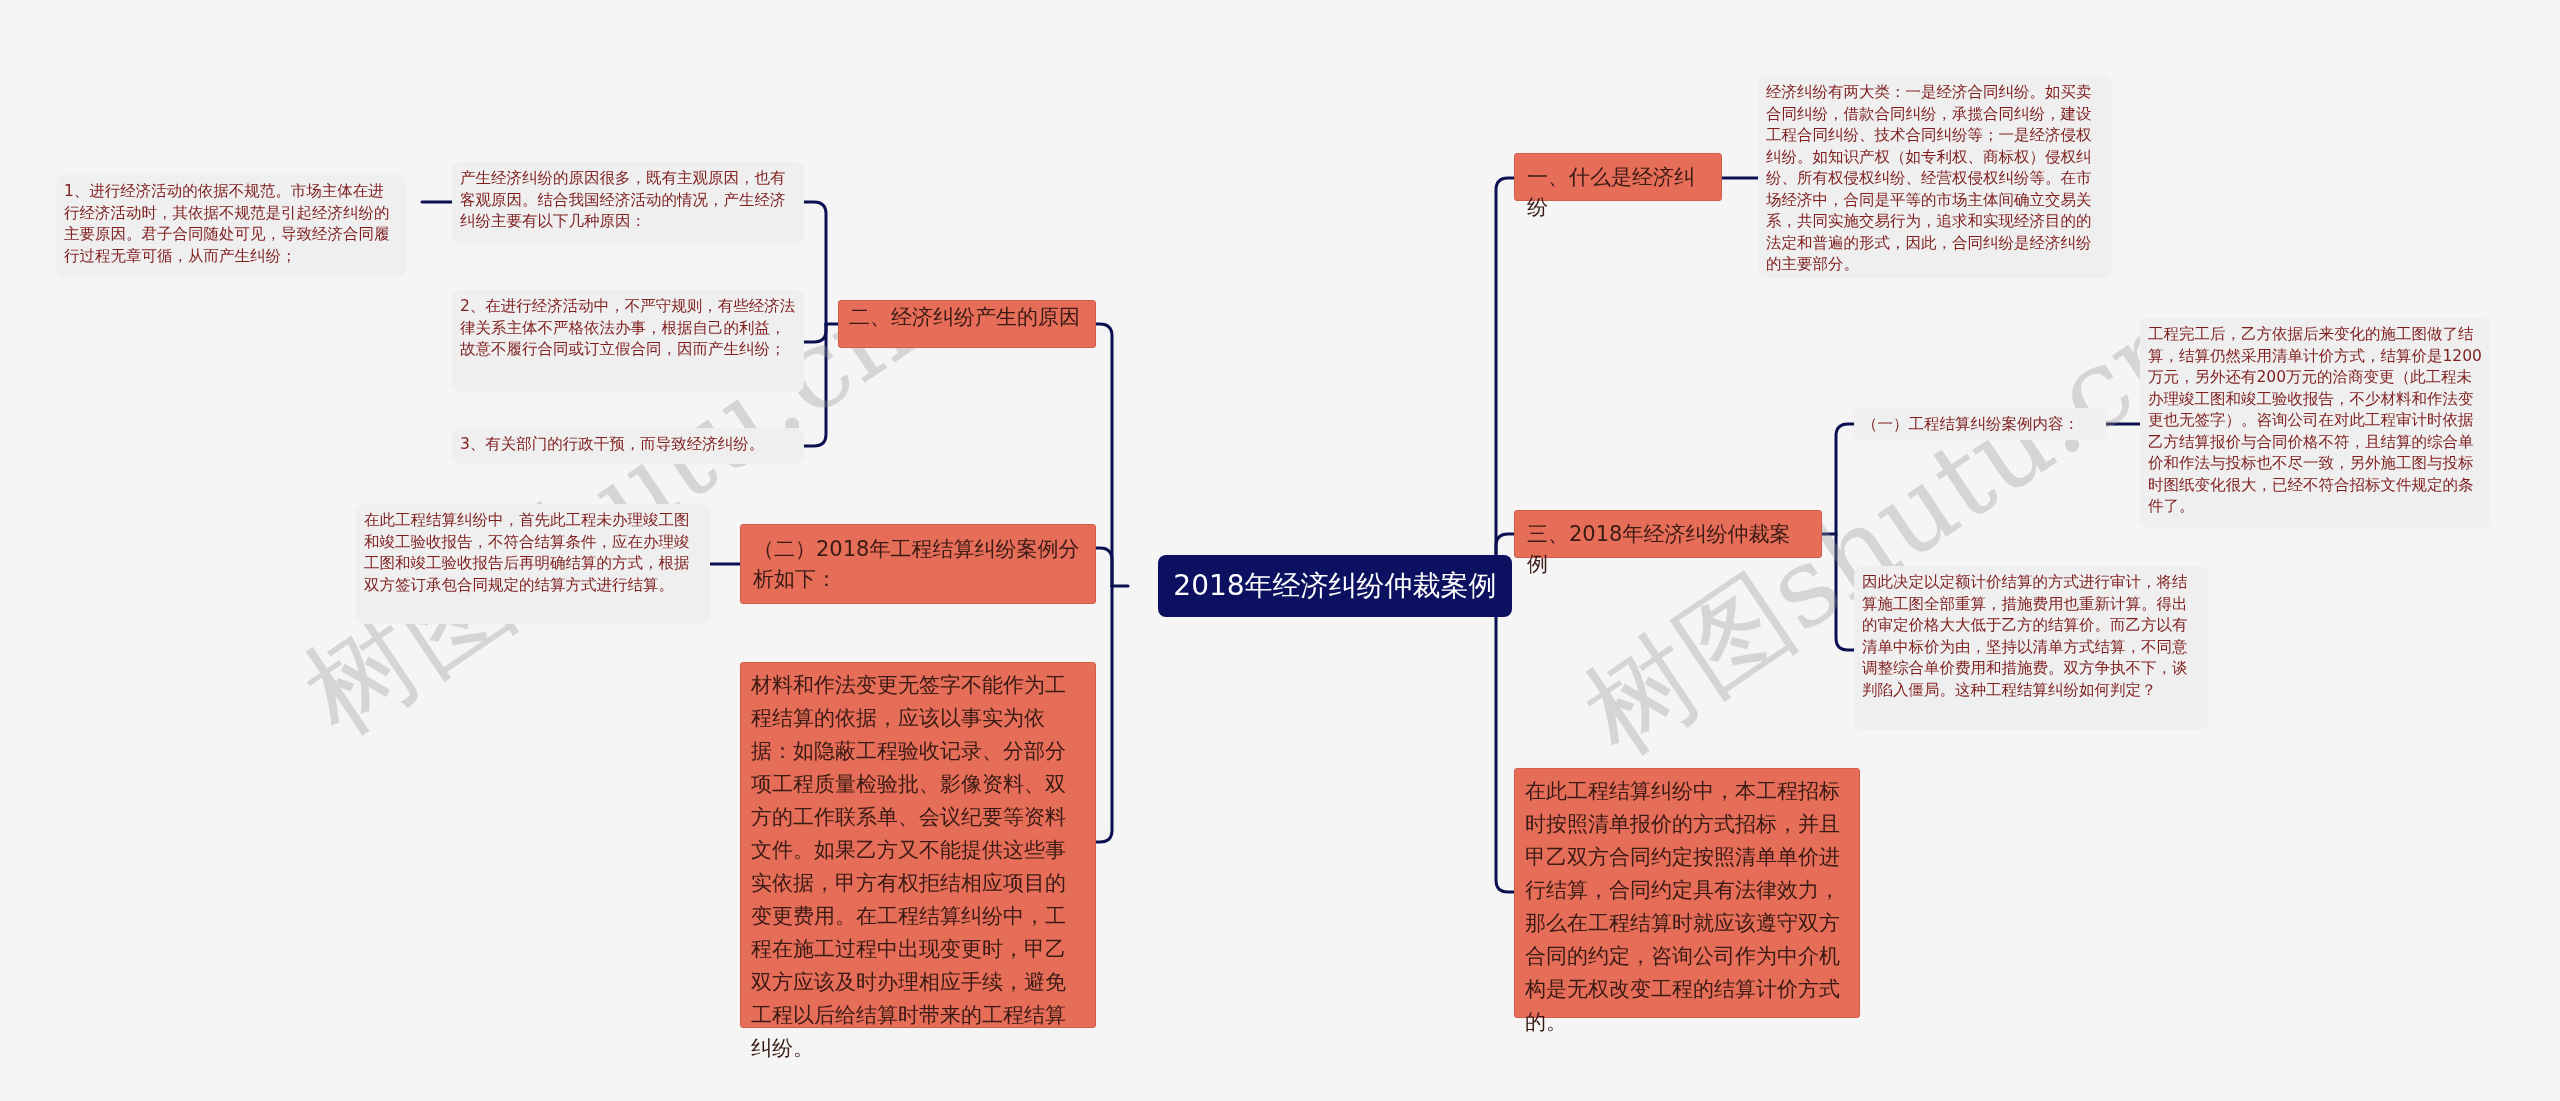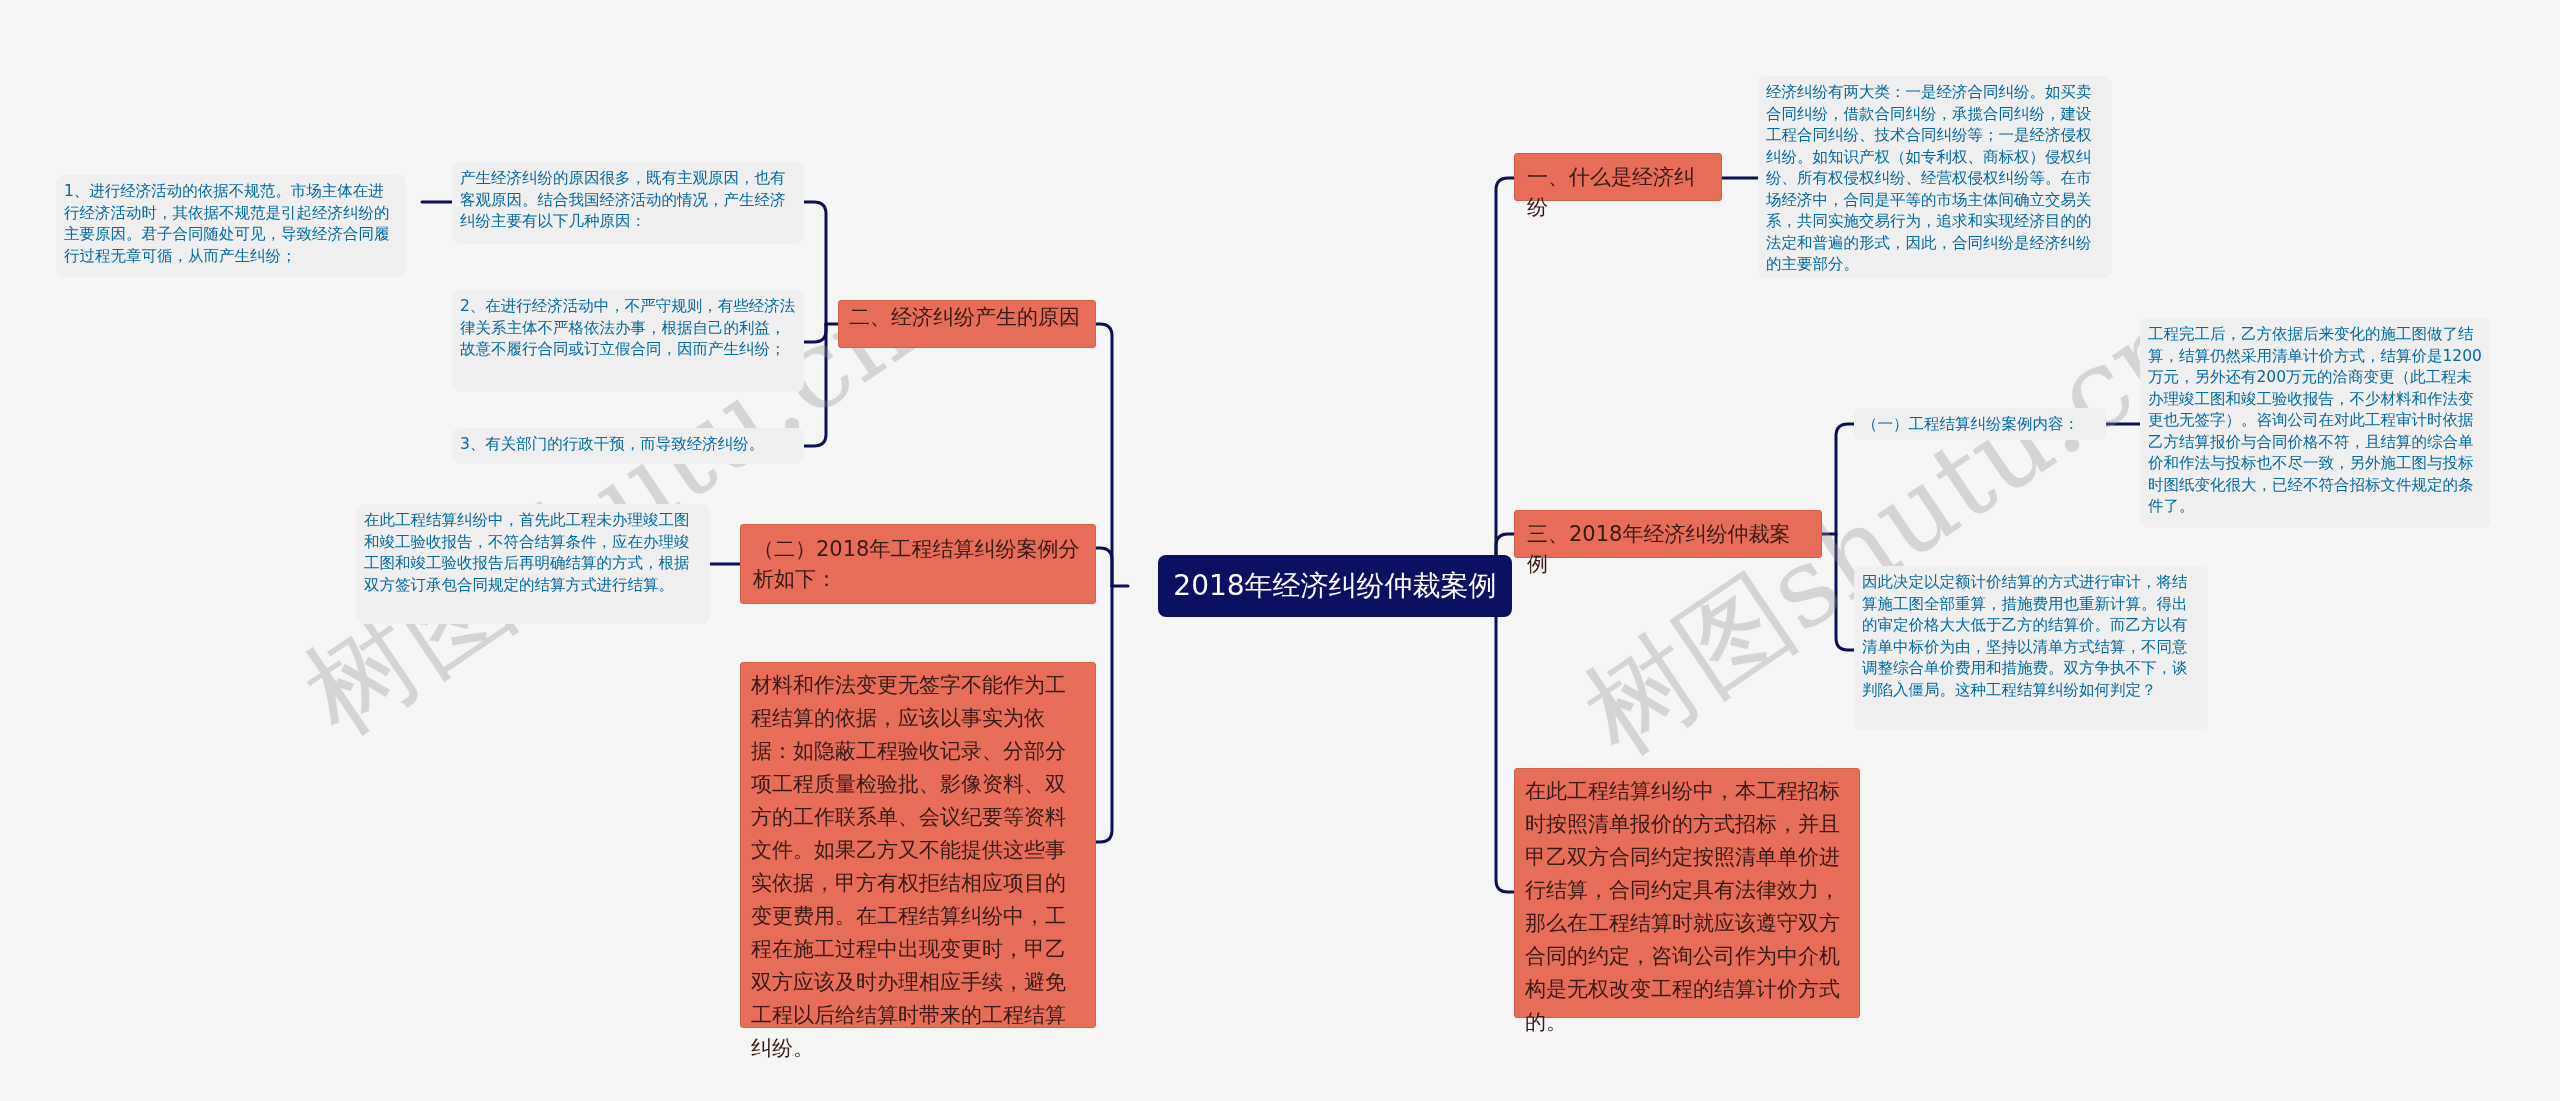--- a/index.html
+++ b/index.html
@@ -23,21 +23,21 @@
       padding: 0 8px;
     }
     .branch {
       background: #e66e59; color: #3a1a14;
       border-radius: 3px; border: 1px solid #d35f4b;
       font-size: 21px; line-height: 30px;
       padding: 8px 12px;
     }
     .branch.big { font-size: 21px; line-height: 33px; padding: 6px 8px; }
     .leaf {
-      background: #efefef; color: #0369a1;
+      background: #efefef; color: #7f1d1d;
       border-radius: 8px;
       font-size: 15.5px; line-height: 21.5px;
       padding: 6px 8px;
     }
     .watermark {
       position: absolute; color: rgba(150,150,150,0.33);
       font-family: "DejaVu Serif", "Liberation Serif", serif;
       font-size: 110px; white-space: nowrap;
       transform-origin: left bottom; pointer-events: none;
     }

